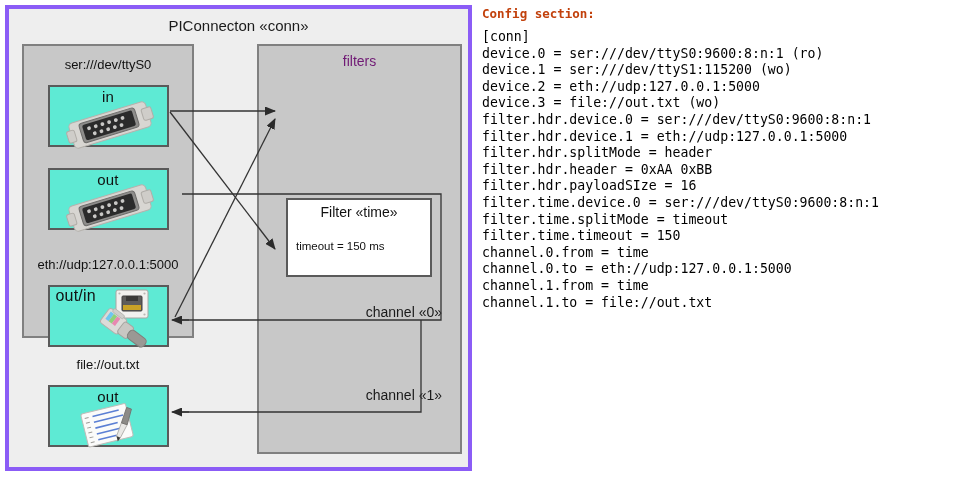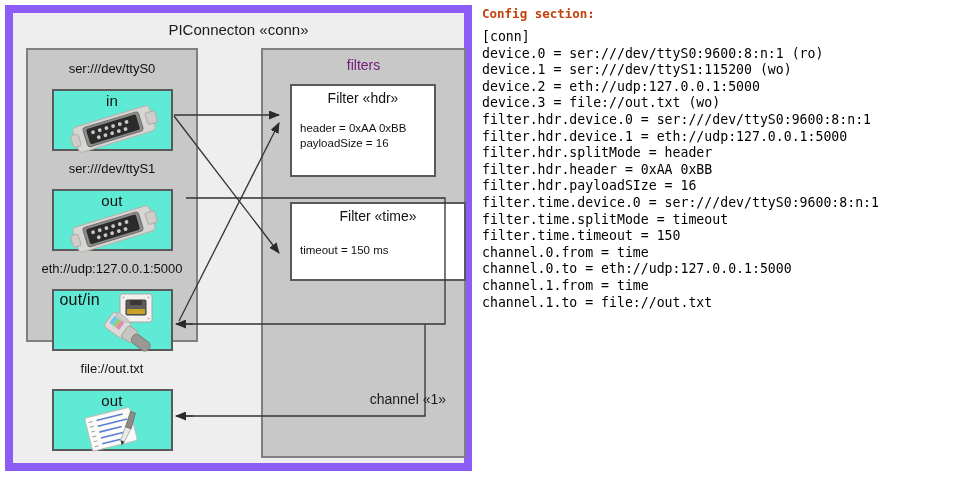--- a/index.html
+++ b/index.html
@@ -5,21 +5,21 @@
   html,body{margin:0;padding:0;background:#ffffff;}
   body{
     width:964px;height:484px;position:relative;overflow:hidden;
     font-family:"Liberation Sans", sans-serif;
     -webkit-font-smoothing:antialiased;
   }
 
   
   #diagram{
     position:absolute;left:5px;top:5px;width:467px;height:466px;
-    background:#eeeeee;border:8px solid #8b5cf6;box-sizing:border-box;
+    background:#eeeeee;border:4px solid #8b5cf6;box-sizing:border-box;
   }
   #diagram-title{
     position:absolute;left:0;top:8px;width:100%;text-align:center;
     font-size:15px;color:#1a1a1a;
   }
 
   
   #devices-panel{
     position:absolute;left:13px;top:35px;width:172px;height:294px;
     background:#c8c8c8;border:2px solid #808080;box-sizing:border-box;
@@ -120,21 +120,20 @@
               </g>
               <rect x="-44" y="-6" width="8" height="12" rx="2" fill="#cfcdc9" stroke="#b0ada8" stroke-width="1"></rect>
               <rect x="34" y="-6" width="10" height="12" rx="2" fill="#cfcdc9" stroke="#b0ada8" stroke-width="1"></rect>
             </g>
           </svg>
         </span>
       </div>
     </div>
 
     <div class="dev-group" style="top:110px;">
-      <div class="dev-label">ser:///dev/ttyS1</div>
       <div class="dev-box">
         <span class="dev-io">out</span>
         <span>
           <svg width="121" height="62" viewBox="0 0 121 62" style="position:absolute;left:0;top:0;">
             <g transform="translate(60,38) rotate(-17)">
               <rect x="-40" y="-13" width="80" height="26" rx="4" fill="#d8d6d2" stroke="#b5b2ad" stroke-width="1"></rect>
               <rect x="-30" y="-10" width="58" height="20" rx="3" fill="#8e8d8b" stroke="#6d6c6a" stroke-width="1"></rect>
               <rect x="-27" y="-8" width="52" height="16" rx="2" fill="#2b2b2b"></rect>
               <g fill="#c9c8c6">
                 <circle cx="-21" cy="-3" r="1.9"></circle>
@@ -216,31 +215,27 @@
             </g>
           </svg>
         </span>
       </div>
     </div>
   </div>
 
   <div id="filters-panel">
     <div id="filters-title">filters</div>
 
-    <div class="filter-box" style="left:27px;top:34px;width:146px;height:93px;">
-      <div class="filter-title">Filter «hdr»</div>
-      <div class="filter-prop" style="top:36px;">header = 0xAA 0xBB</div>
-      <div class="filter-prop" style="top:51px;">payloadSize = 16</div>
-    </div>
-
-    <div class="filter-box" style="left:27px;top:152px;width:176px;height:79px;">
+
+    <div class="filter-box" style="left:27px;top:152px;width:146px;height:79px;">
       <div class="filter-title">Filter «time»</div>
       <div class="filter-prop" style="top:40px;">timeout = 150 ms</div>
     </div>
 
+    <div class="channel-label" style="left:0;top:258px;width:183px;">channel «0»</div>
     <div class="channel-label" style="left:0;top:341px;width:183px;">channel «1»</div>
   </div>
 
   <svg id="vectors" viewBox="0 0 467 466">
     <defs>
       <marker id="ah" markerWidth="11" markerHeight="9" refX="10" refY="4.5" orient="auto" markerUnits="userSpaceOnUse">
         <path d="M0,0 L11,4.5 L0,9 z" fill="#2b2b2b"></path>
       </marker>
     </defs>
     <g stroke="#333333" stroke-width="1.3" fill="none">

